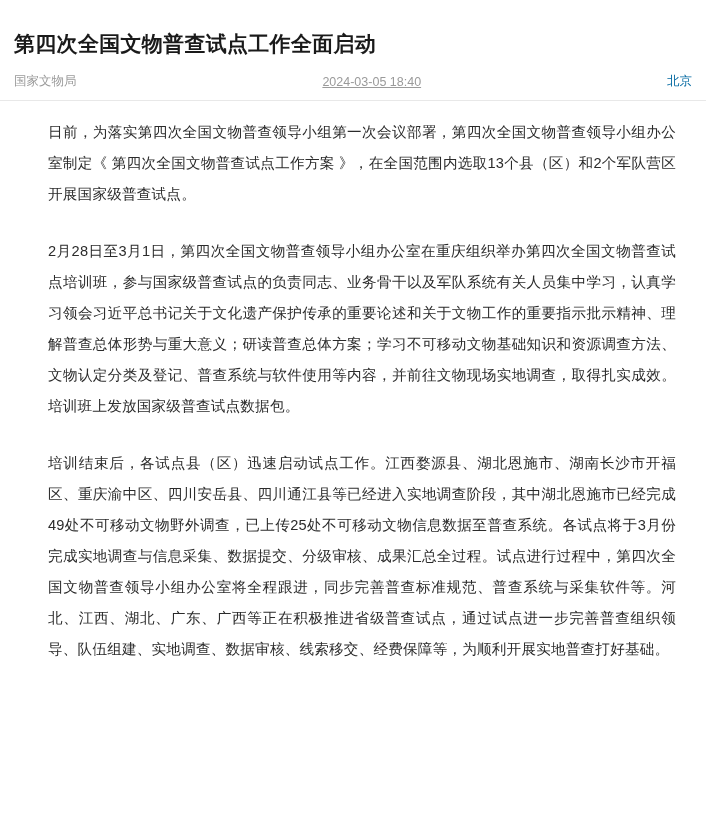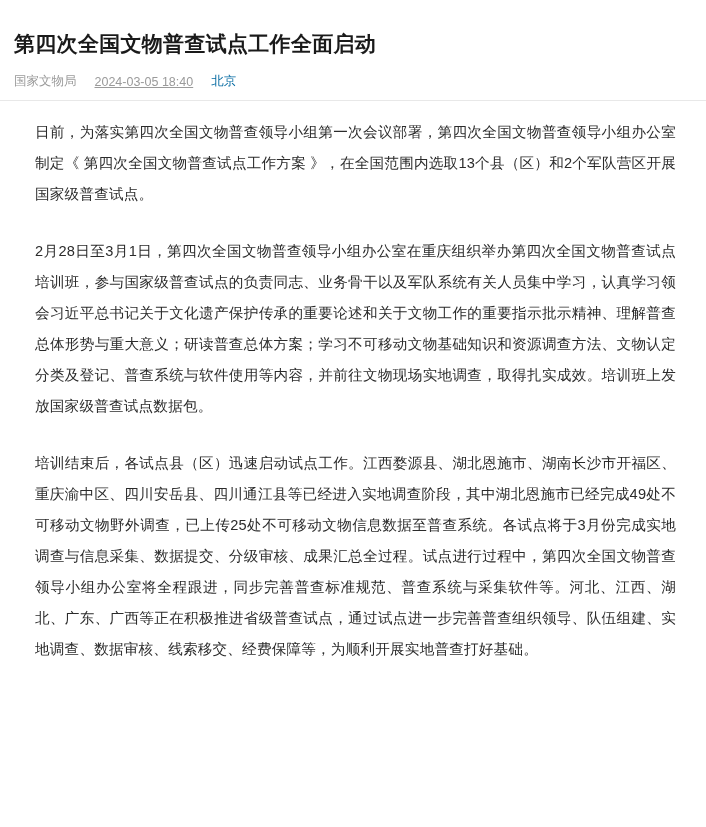--- a/index.html
+++ b/index.html
@@ -33,39 +33,40 @@
     margin: 0;
     padding: 0 0 6px 0;
   }
   .meta-row {
     display: flex;
     align-items: center;
     gap: 18px;
     font-size: 12.5px;
     color: #9a9a9a;
     padding: 8px 0 10px 0;
+    justify-content: space-between;
   }
   .meta-source {
     color: #9a9a9a;
   }
   .meta-date {
     color: #9a9a9a;
     text-decoration: underline;
   }
   .meta-place {
     color: #0369a1;
   }
   .divider {
     height: 1px;
     width: 100%;
     background: #e8e8e8;
     margin: 0;
   }
   .article-body {
-    padding: 16px 30px 30px 35px;
+    padding: 16px 30px 30px 48px;
   }
   .para {
     font-size: 14.6px;
     line-height: 31px;
     color: #2b2b2b;
     margin: 0 0 26px 0;
     text-align: justify;
     text-justify: inter-ideograph;
     letter-spacing: 0.2px;
   }

